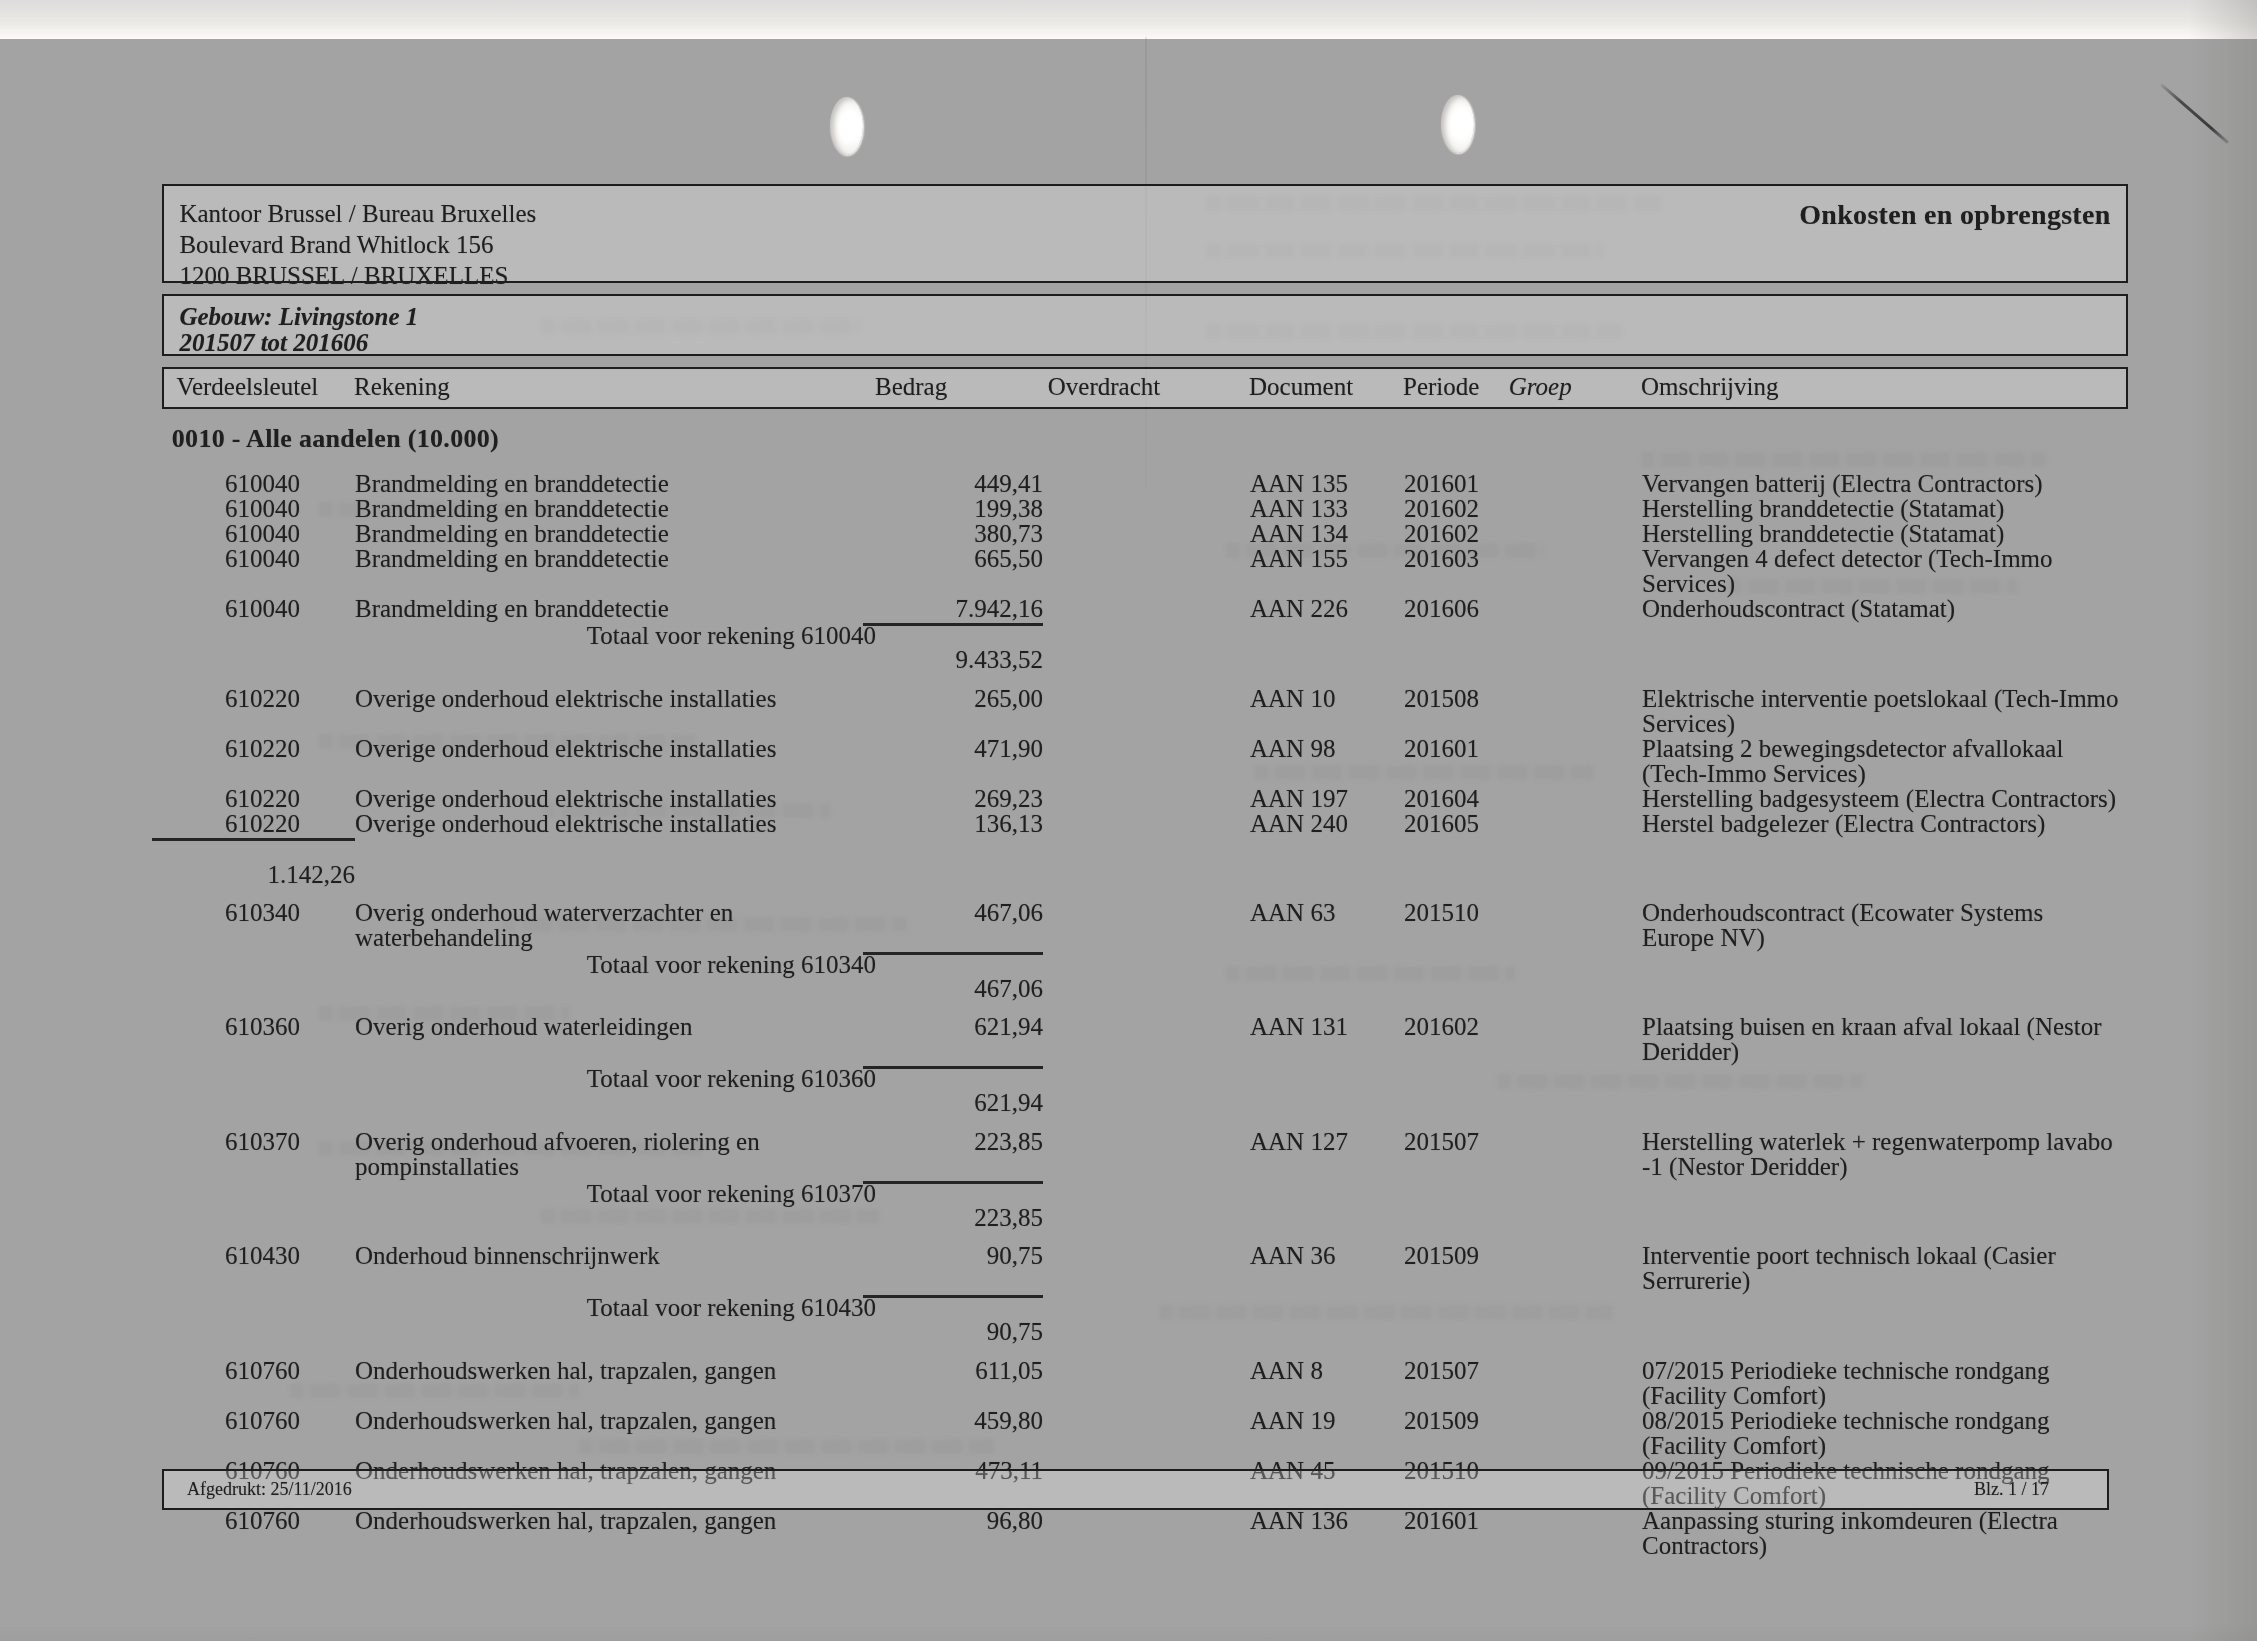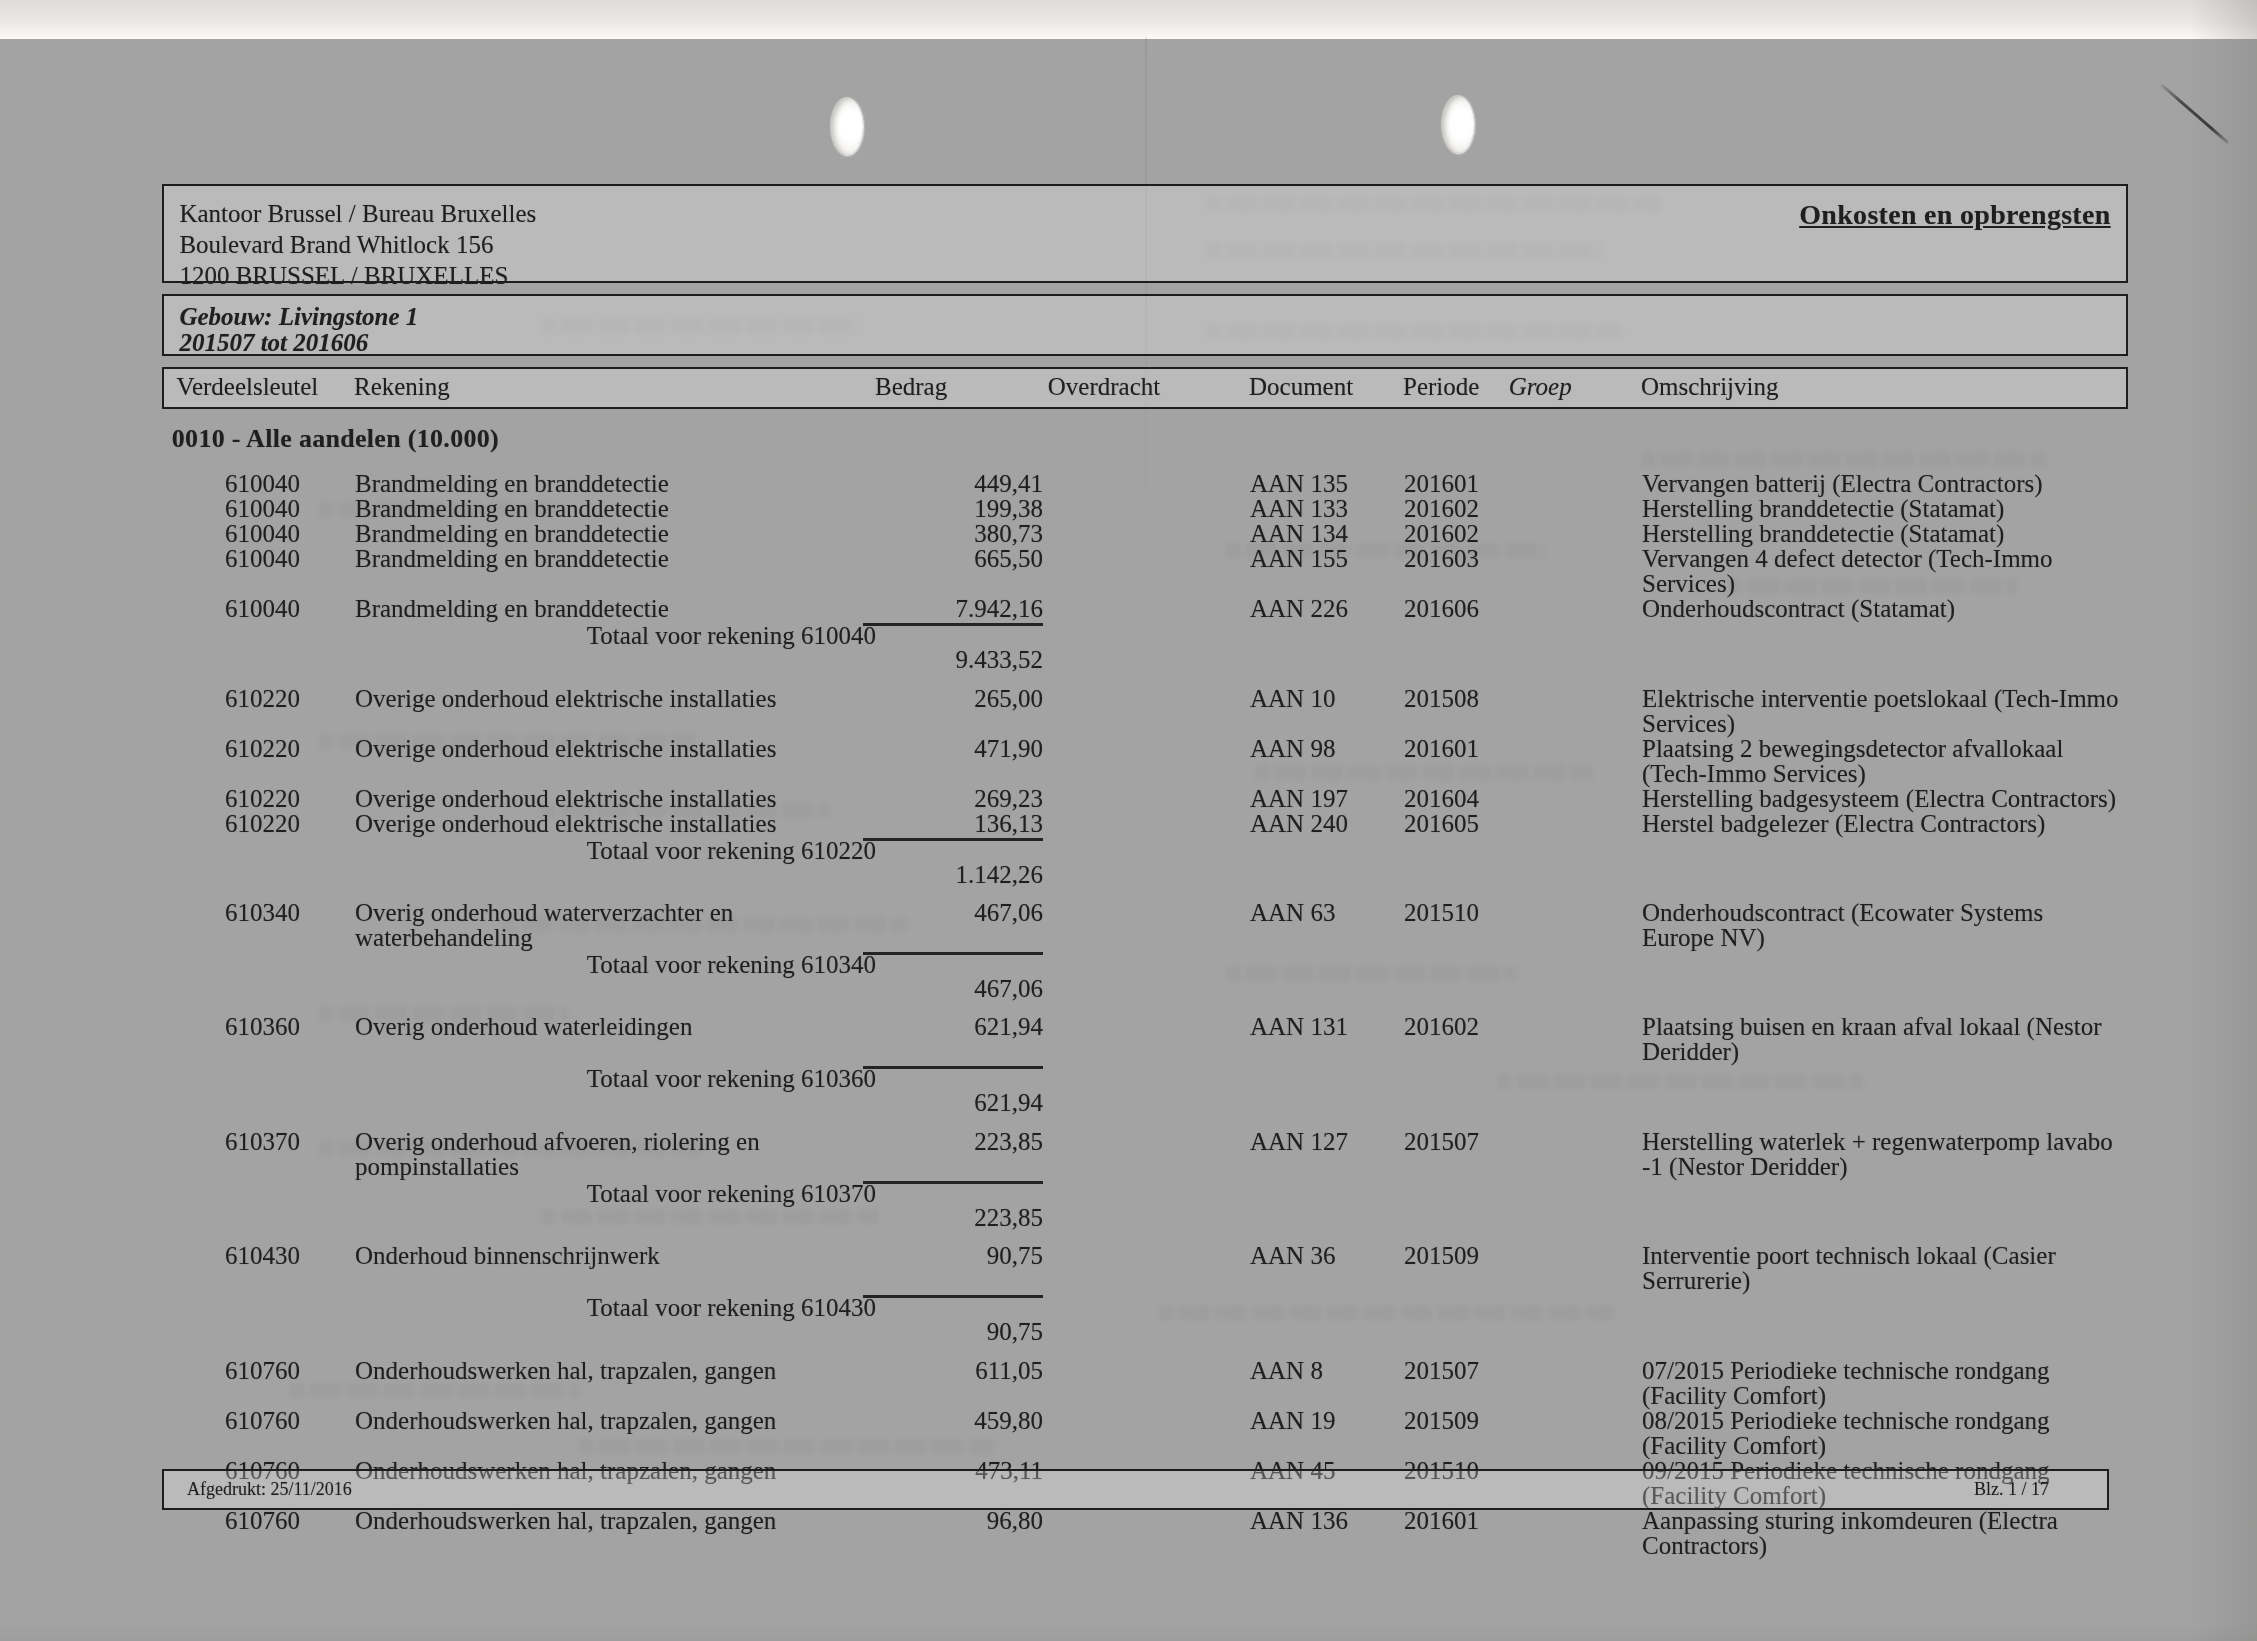--- a/index.html
+++ b/index.html
@@ -46,21 +46,21 @@
     filter:blur(1.9px);
   }
   
   .bx { position:absolute; left:162px; width:1966px; border:2.9px solid #1d1d1d; background:rgba(255,255,255,0.25); }
   .box-office   { top:184px; height:99px; padding:11.6px 13.5px 0 15.4px; }
   .box-building { top:294px; height:62px;  padding:7.7px 13.5px 0 15.4px; }
   .box-cols     { top:367px; height:42px; }
   .office-line { font-size:25px; line-height:31px; }
   .report-title {
     position:absolute; right:15.4px; top:12.6px;
-    font-size:28px; font-weight:bold; letter-spacing:0.3px;text-decoration:underline;
+    font-size:28px; font-weight:bold; letter-spacing:0.3px;
   }
   .building-line { font-size:25px; line-height:26px; font-weight:bold; font-style:italic; }
   
   .grid { display:grid; grid-template-columns:190px 521px 167px 207px 154px 98px 140px 492px; }
   .hdrgrid { height:36px; align-items:center; font-size:25px; }
   .hdrgrid .h1 { padding-left:12.6px; }
   .hdrgrid .h3 { padding-left:0; }
   .hdrgrid .h4 { padding-left:5.8px; }
   .hdrgrid .h7 { padding-left:7.7px;font-style:italic; }
   .hdrgrid .h8 { padding-left:0; }
@@ -238,21 +238,20 @@
       <div class="c1">610220</div>
       <div class="c2">Overige onderhoud elektrische installaties</div>
       <div class="c3">136,13</div>
       <div class="c4"></div>
       <div class="c5">AAN 240</div>
       <div class="c6">201605</div>
       <div class="c7"></div>
       <div class="c8">Herstel badgelezer (Electra Contractors)</div>
     </div>
     <div class="grid row row-total">
-      <div class="t-label">Totaal voor rekening 610220</div>
       <div class="t-value">1.142,26</div>
     </div>
 
     <div class="grid row">
       <div class="c1">610340</div>
       <div class="c2">Overig onderhoud waterverzachter en
 waterbehandeling</div>
       <div class="c3">467,06</div>
       <div class="c4"></div>
       <div class="c5">AAN 63</div>

